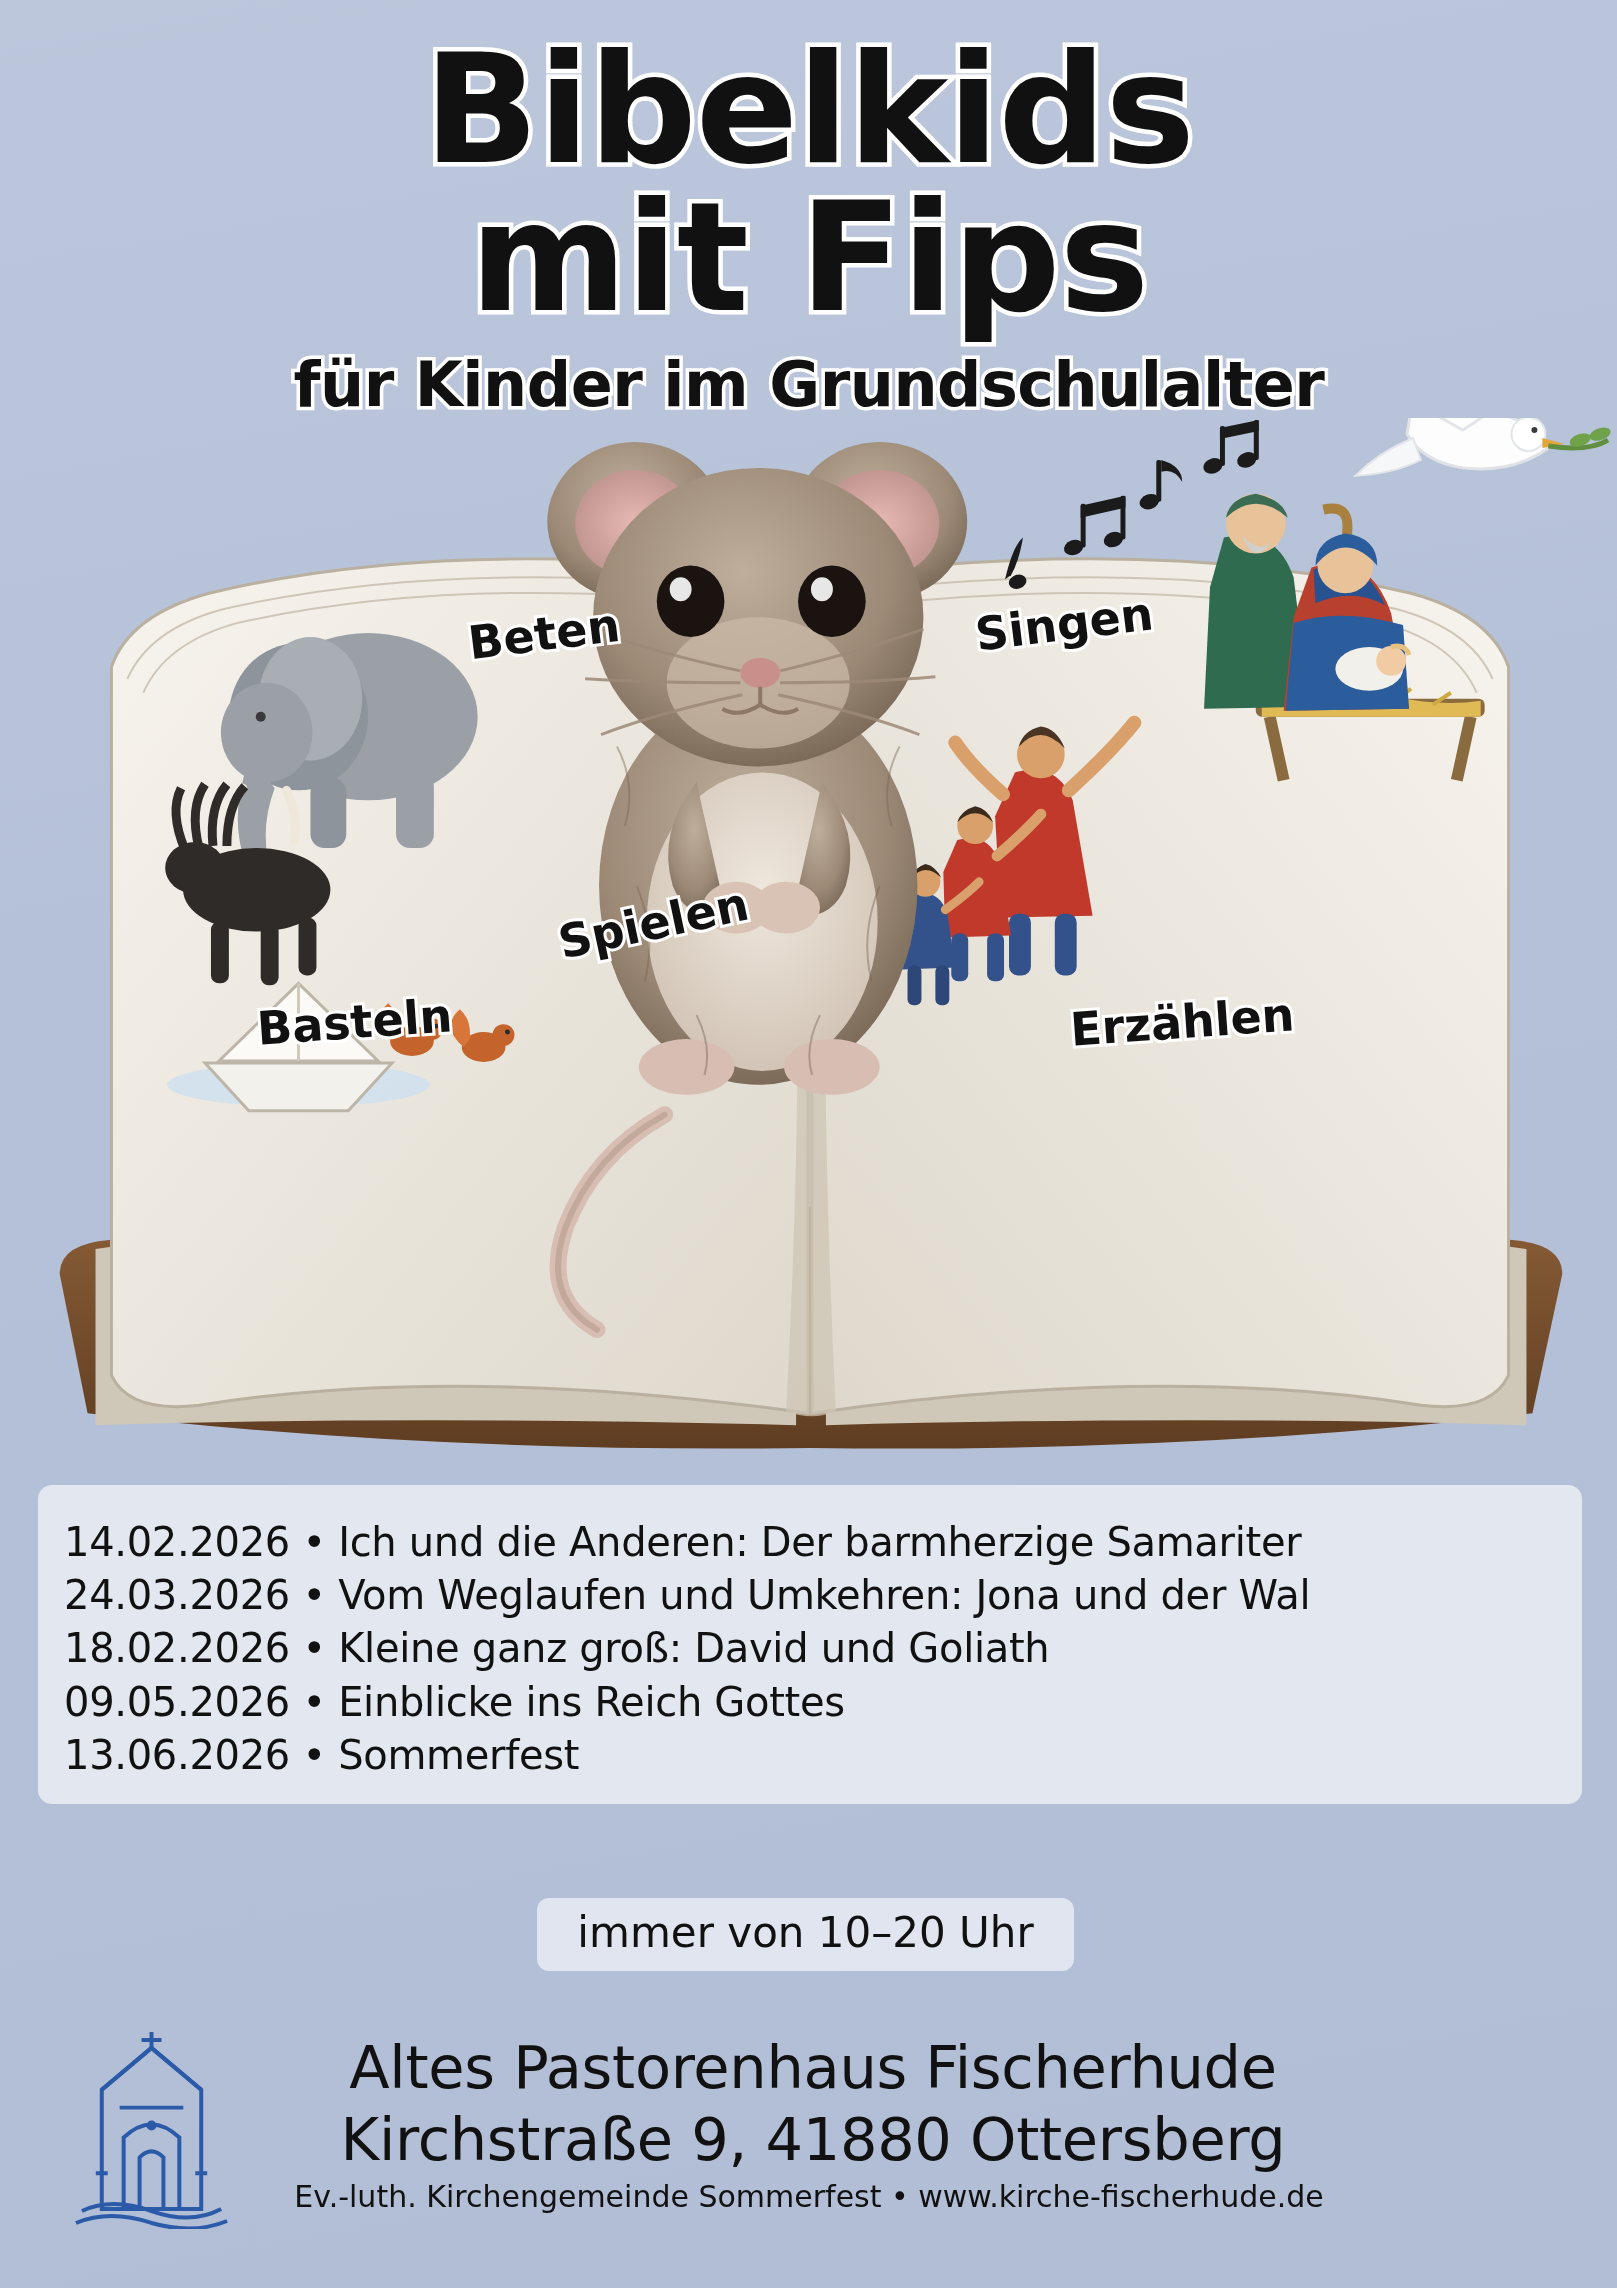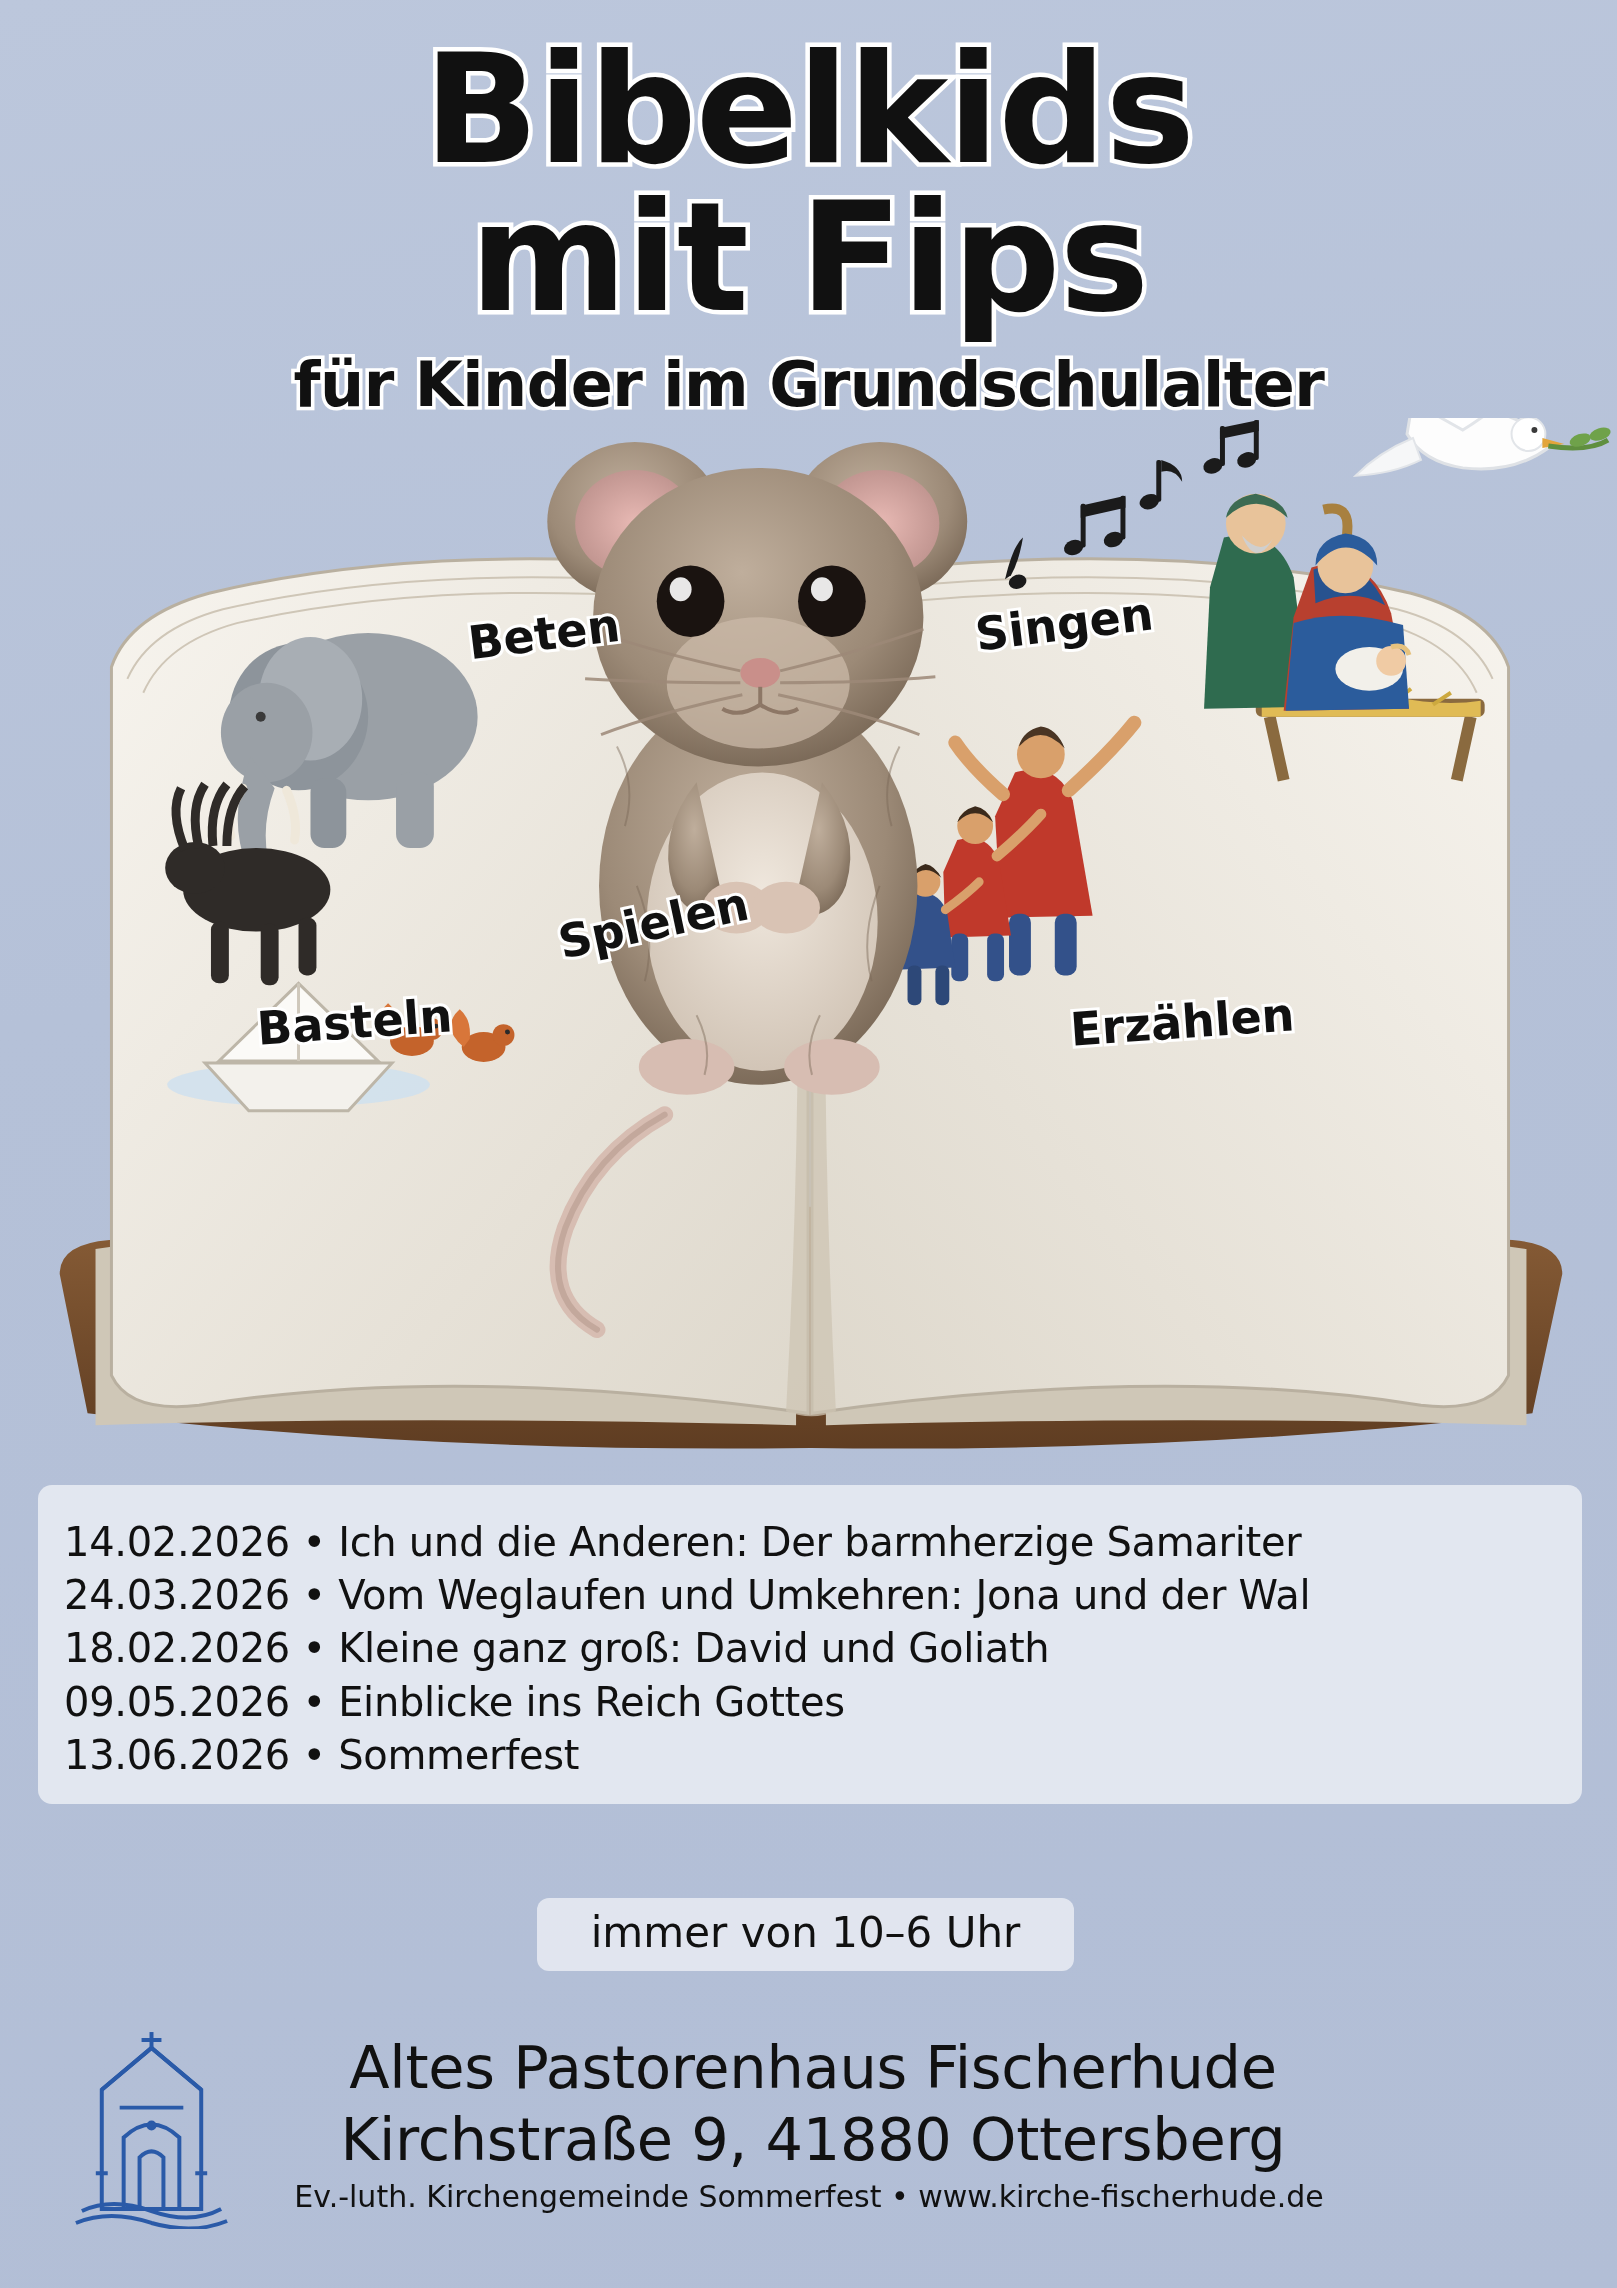--- a/index.html
+++ b/index.html
@@ -439,21 +439,21 @@
   </div>
 
   <div class="dates-panel">
     <div class="date-row">14.02.2026 • Ich und die Anderen: Der barmherzige Samariter</div>
     <div class="date-row">24.03.2026 • Vom Weglaufen und Umkehren: Jona und der Wal</div>
     <div class="date-row">18.02.2026 • Kleine ganz groß: David und Goliath</div>
     <div class="date-row">09.05.2026 • Einblicke ins Reich Gottes</div>
     <div class="date-row">13.06.2026 • Sommerfest</div>
   </div>
 
-  <div class="time-box">immer von 10–6 Uhr</div>
+  <div class="time-box">immer von 10–20 Uhr</div>
 
   <div class="logo">
     <svg width="179" height="199" viewBox="0 0 180 200">
       <g stroke="#2a5aa8" fill="none" stroke-width="4">
         <path d="M40 180 L40 60 L90 18 L140 60 L140 180 Z"></path>
         <path d="M40 60 L90 18 L140 60"></path>
         <path d="M62 180 L62 108 Q 90 82 118 108 L118 180"></path>
         <path d="M78 180 L78 128 Q 90 116 102 128 L102 180"></path>
         <path d="M90 18 L90 2"></path>
         <path d="M80 10 L100 10"></path>

